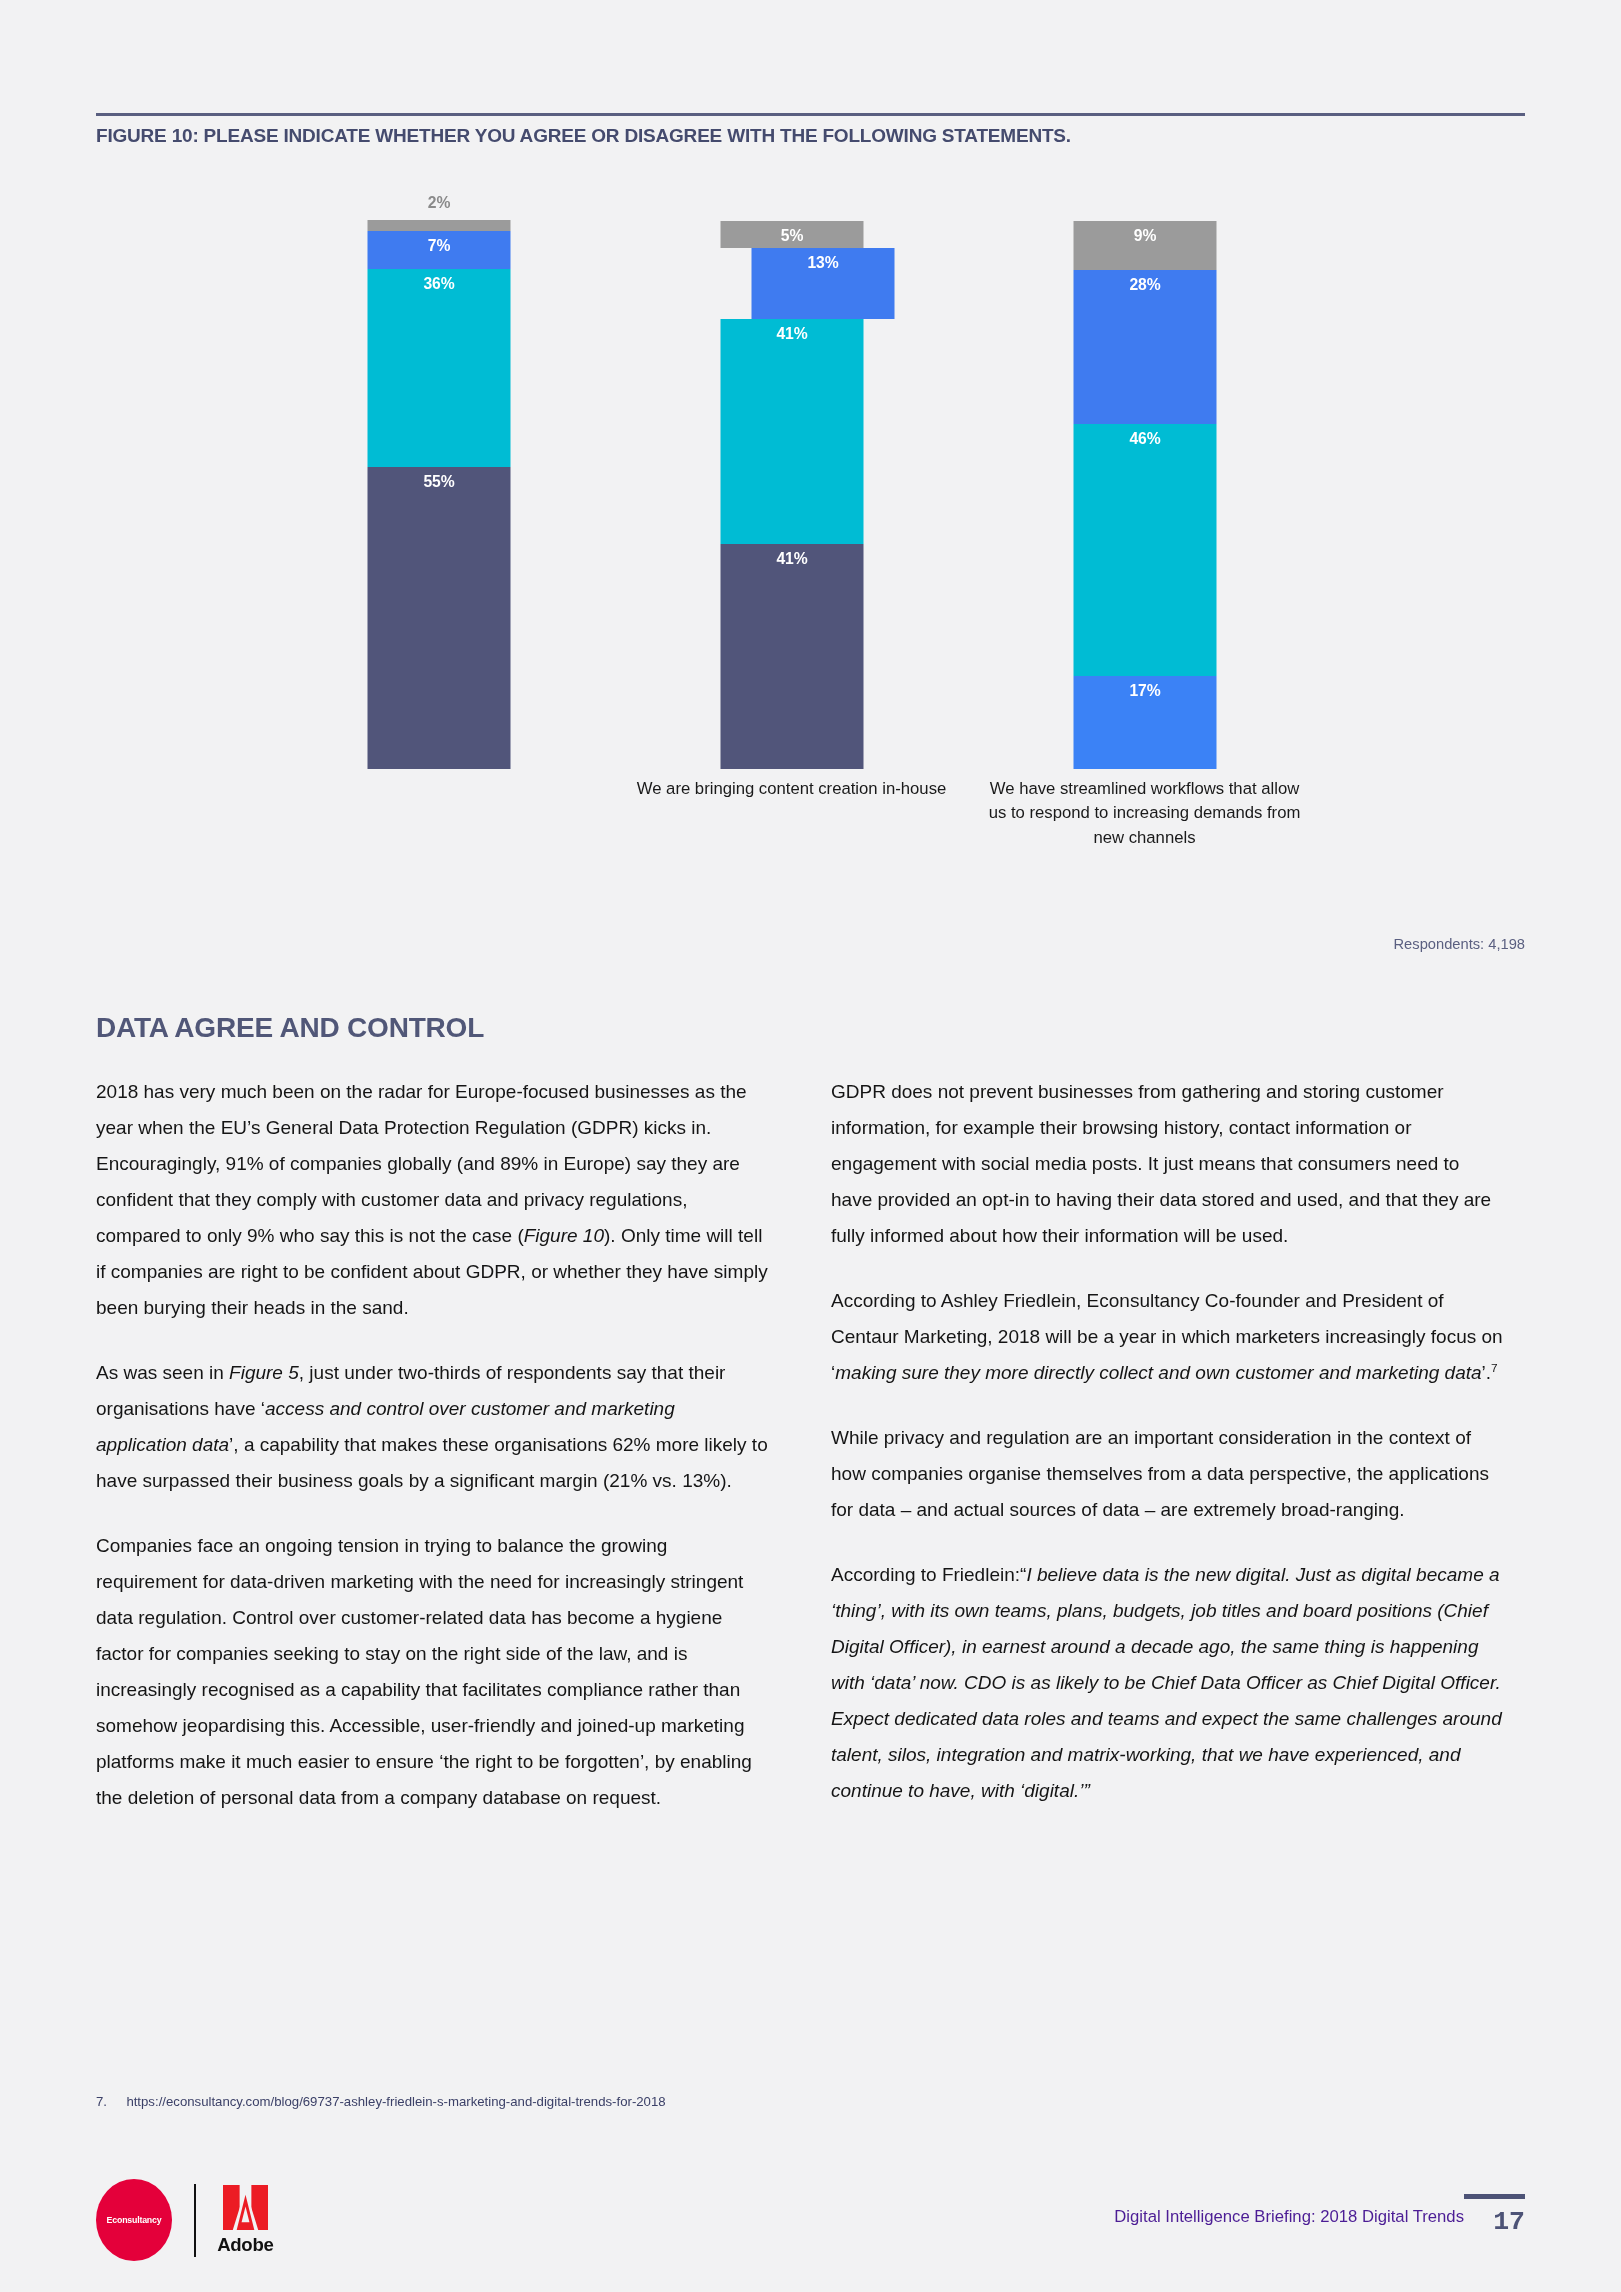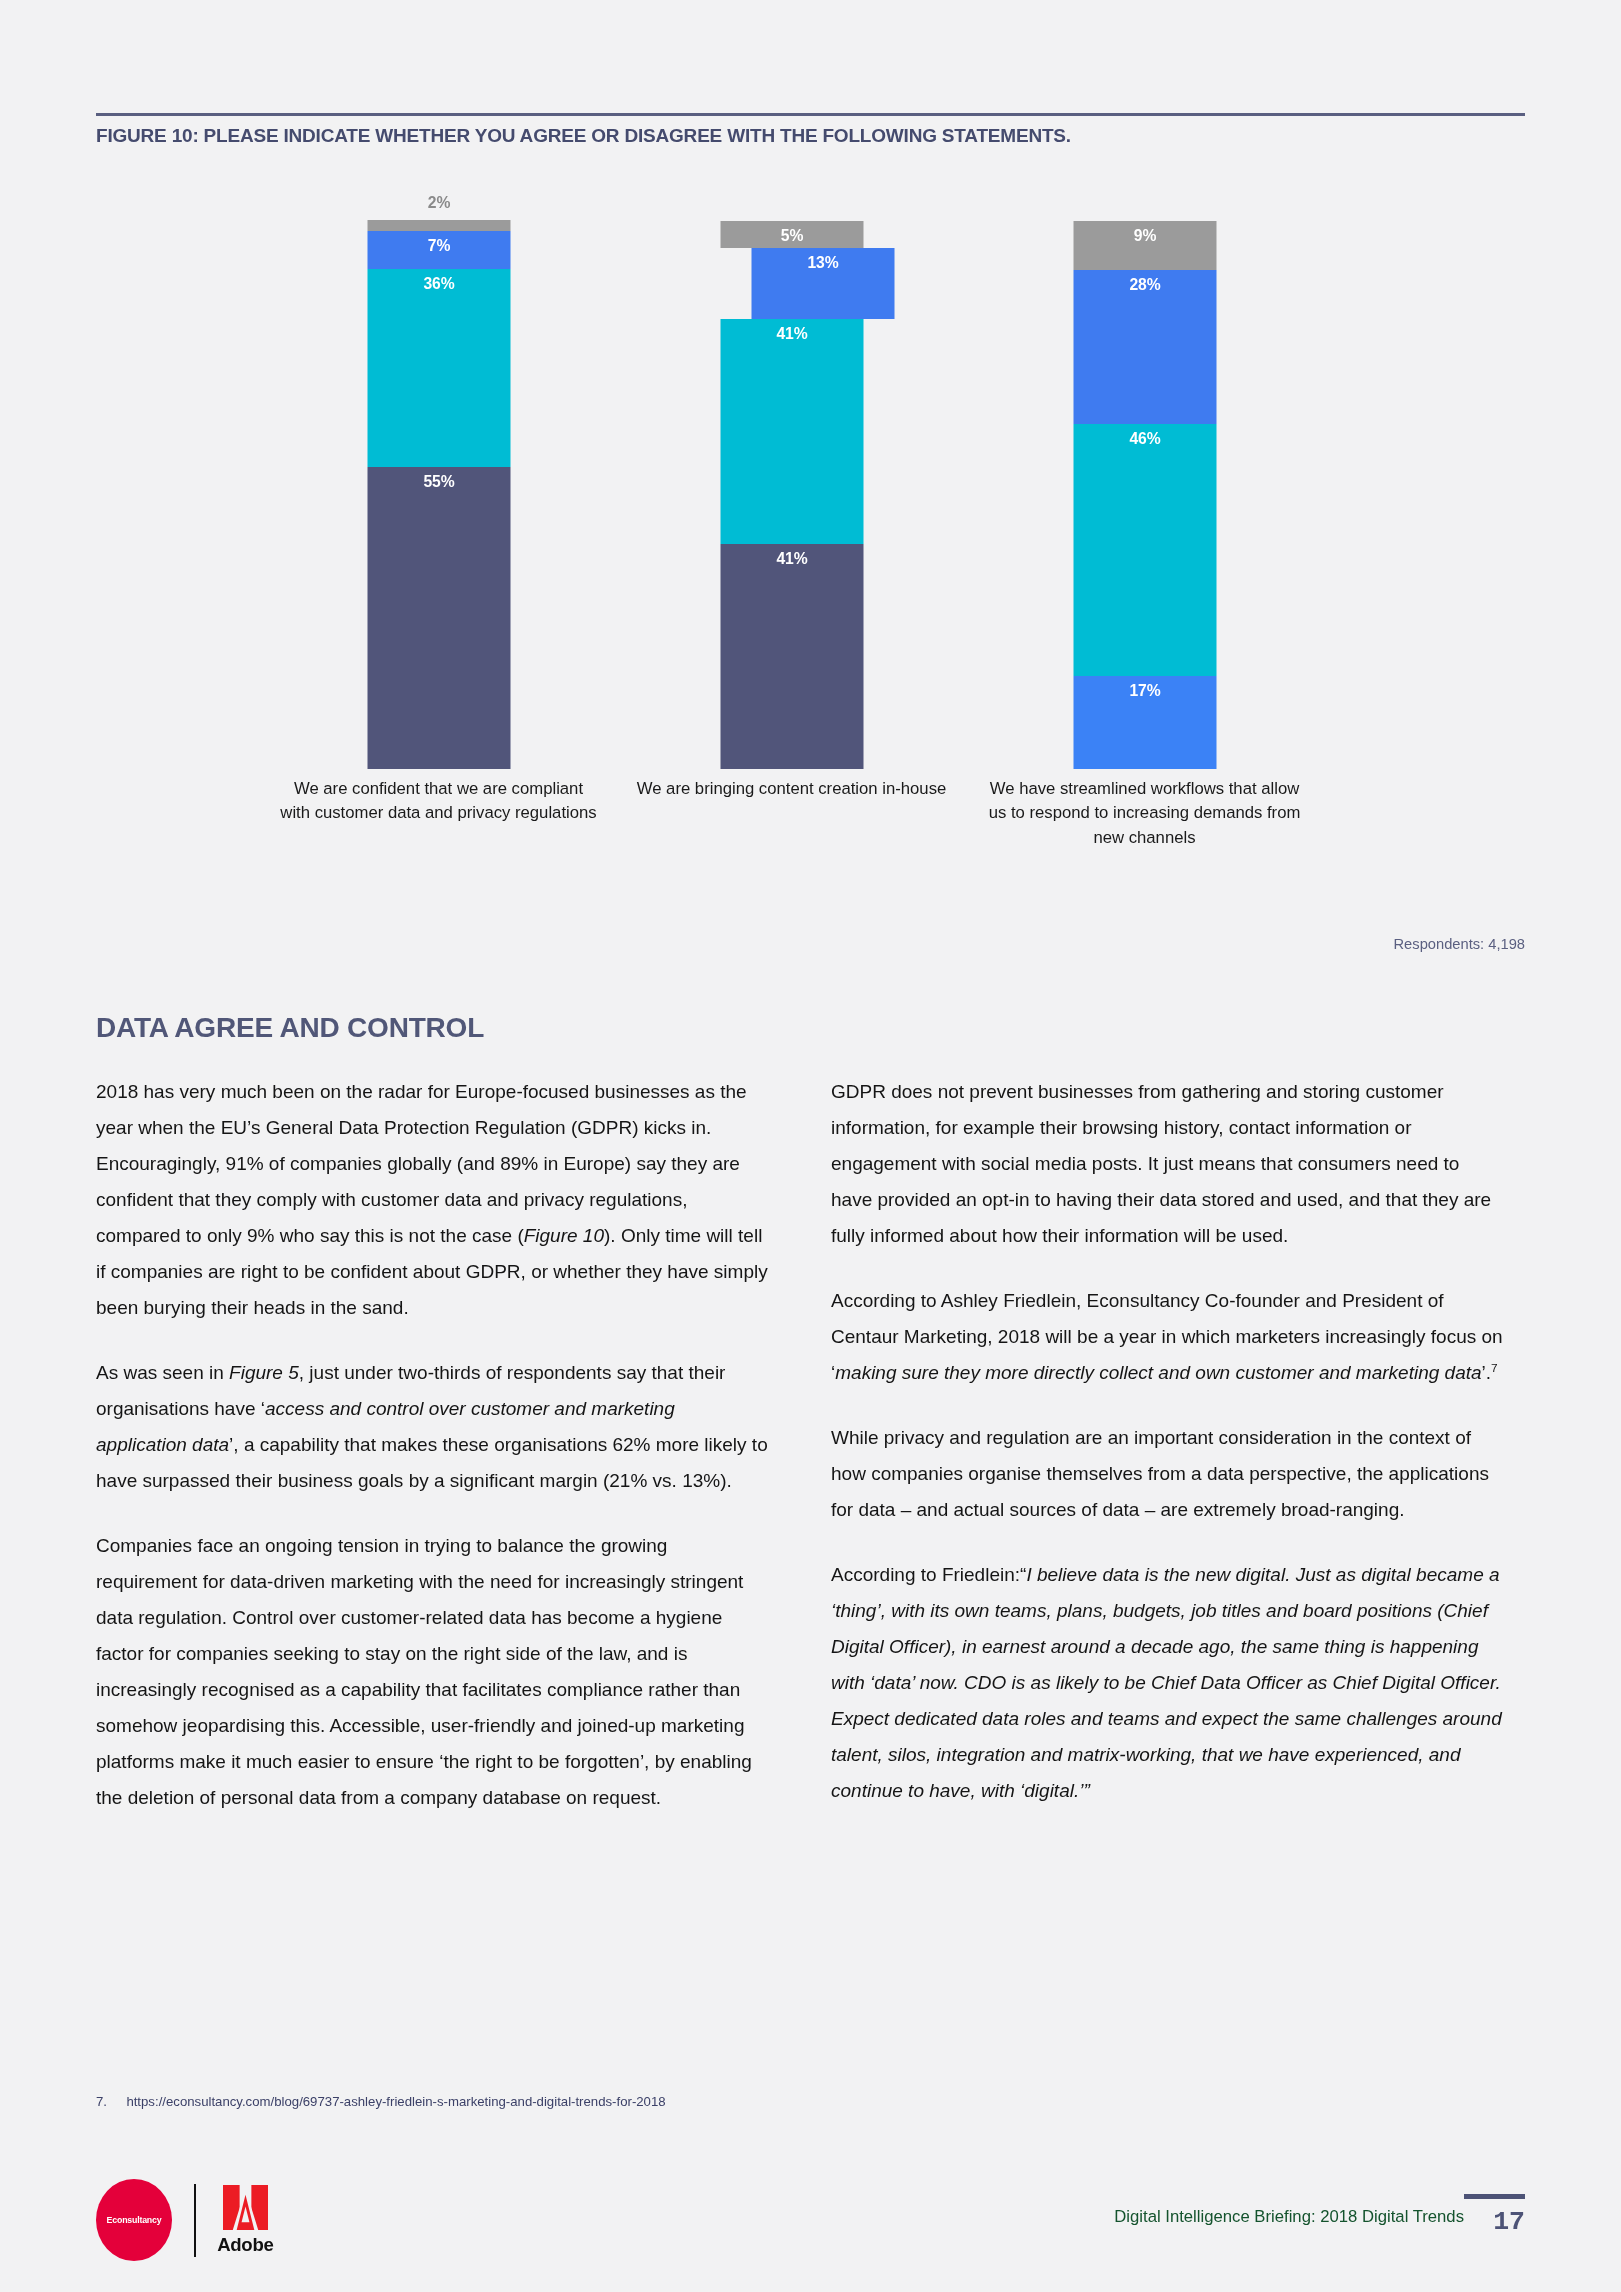--- a/index.html
+++ b/index.html
@@ -257,21 +257,21 @@
     letter-spacing: -0.3px;
     margin-top: 4px;
     font-family: "Liberation Sans", sans-serif;
   }
 
   .footer-title {
     position: absolute;
     right: 157px;
     top: 2207px;
     font-size: 16.7px;
-    color: #14532d;
+    color: #4c1d95;
     font-family: "Liberation Sans", sans-serif;
   }
   .page-rule {
     position: absolute;
     right: 96px;
     top: 2194px;
     width: 61px;
     height: 4.9px;
     background: #4d5376;
   }
@@ -346,21 +346,20 @@
           </div>
           <div class="seg" style="height:93px;background:#3b82f6;">
             <span class="seg-label">17%</span>
           </div>
         </div>
       </div>
 
     </div>
 
     <div class="cat-labels">
-      <div class="cat-label c0">We are confident that we are compliant with customer data and privacy regulations</div>
       <div class="cat-label c1">We are bringing content creation in-house</div>
       <div class="cat-label c2">We have streamlined workflows that allow us to respond to increasing demands from new channels</div>
     </div>
 
   </div>
 
   <div class="respondents">Respondents: 4,198</div>
 
   <div class="section-heading">DATA AGREE AND CONTROL</div>
 

